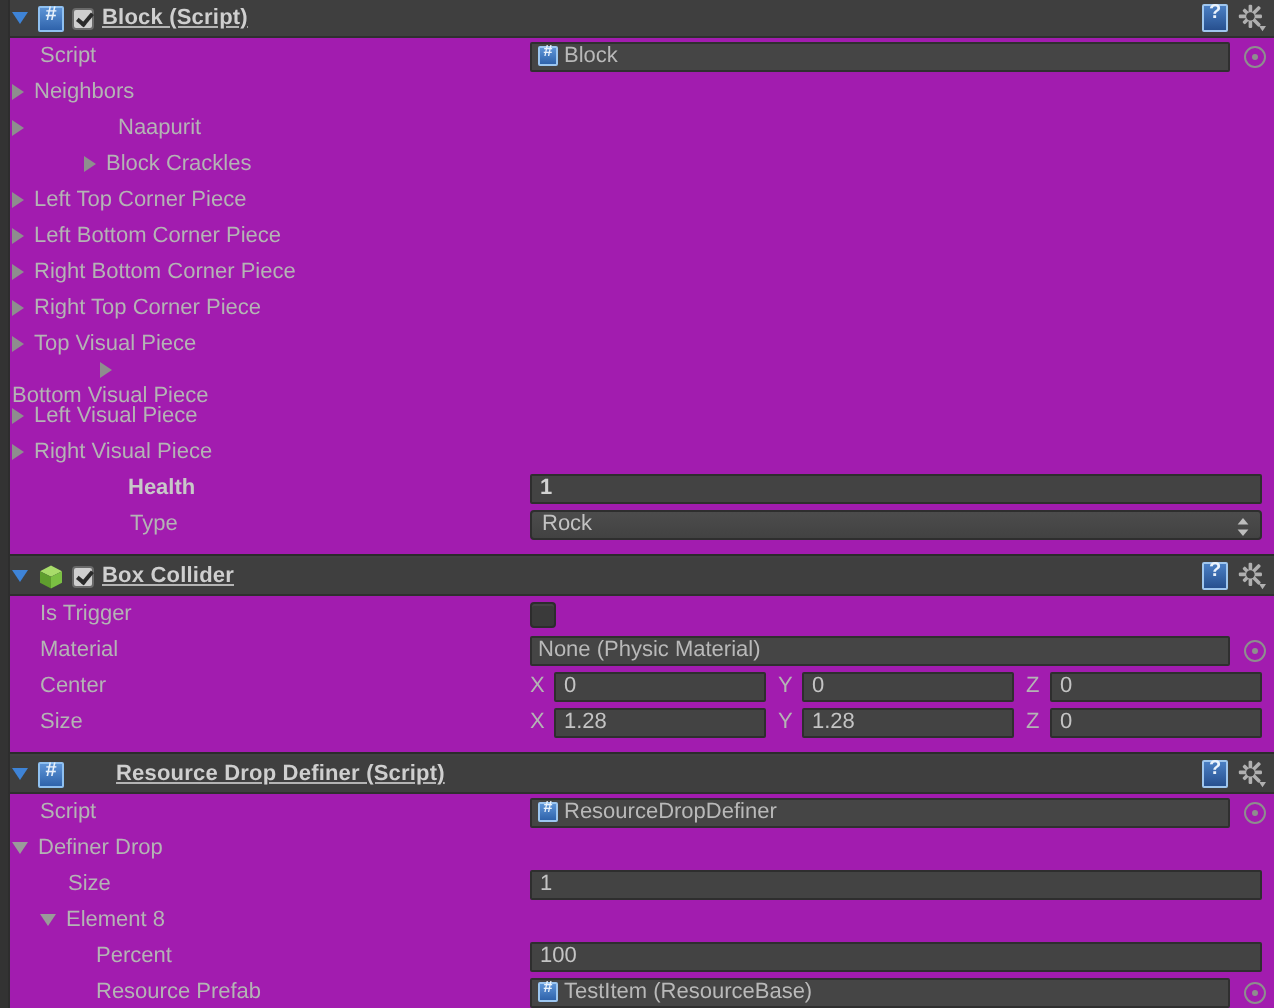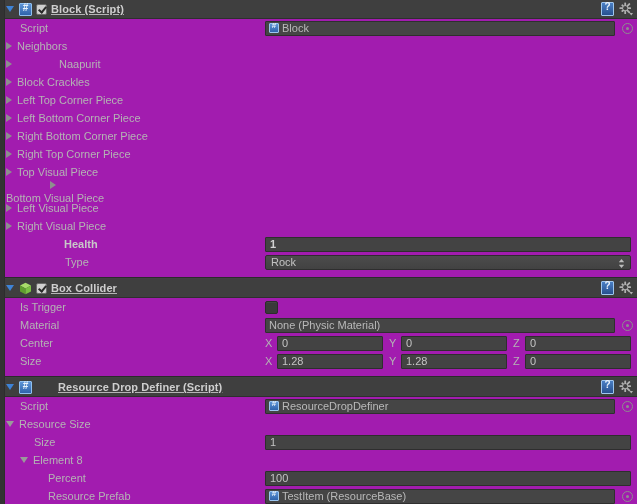--- a/index.html
+++ b/index.html
@@ -376,21 +376,21 @@
             <span class="label">Neighbors</span>
           </div>
         </div>
         <div class="row">
           <div class="label-wrap" style="left: 6px; gap: 42px;">
             <span class="tri tri-right"></span>
             <span class="label">Naapurit</span>
           </div>
         </div>
         <div class="row">
-          <div class="label-wrap" style="left: 6px;">
+          <div class="label-wrap" style="left: 6px; padding-left: 36px;">
             <span class="tri tri-right"></span>
             <span class="label">Block Crackles</span>
           </div>
         </div>
         <div class="row">
           <div class="label-wrap" style="left: 6px;">
             <span class="tri tri-right"></span>
             <span class="label">Left Top Corner Piece</span>
           </div>
         </div>
@@ -594,21 +594,21 @@
             <div class="objfield">
               <span class="mini-icon"></span>
               <span>ResourceDropDefiner</span>
             </div>
           </div>
           <span class="obj-picker"></span>
         </div>
         <div class="row">
           <div class="label-wrap" style="left: 6px;">
             <span class="tri tri-down"></span>
-            <span class="label">Resource Size</span>
+            <span class="label">Definer Drop</span>
           </div>
         </div>
         <div class="row">
           <div class="label-wrap" style="left: 34px;">
             <span class="label">Size</span>
           </div>
           <div class="field-col">
             <div class="textfield">
               <span>1</span>
             </div>

